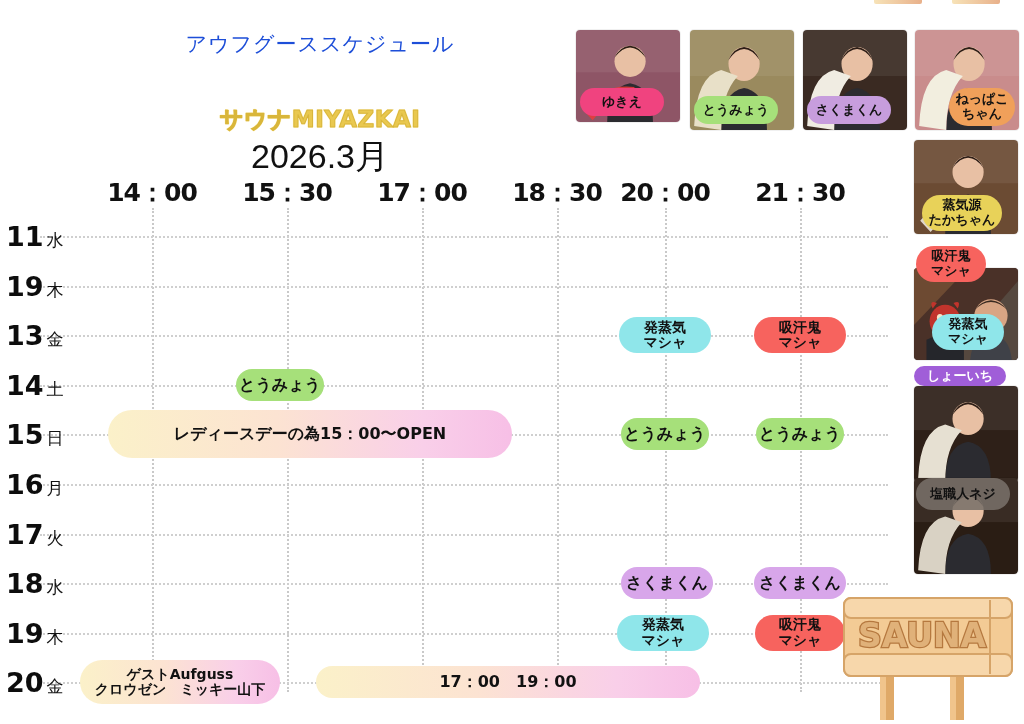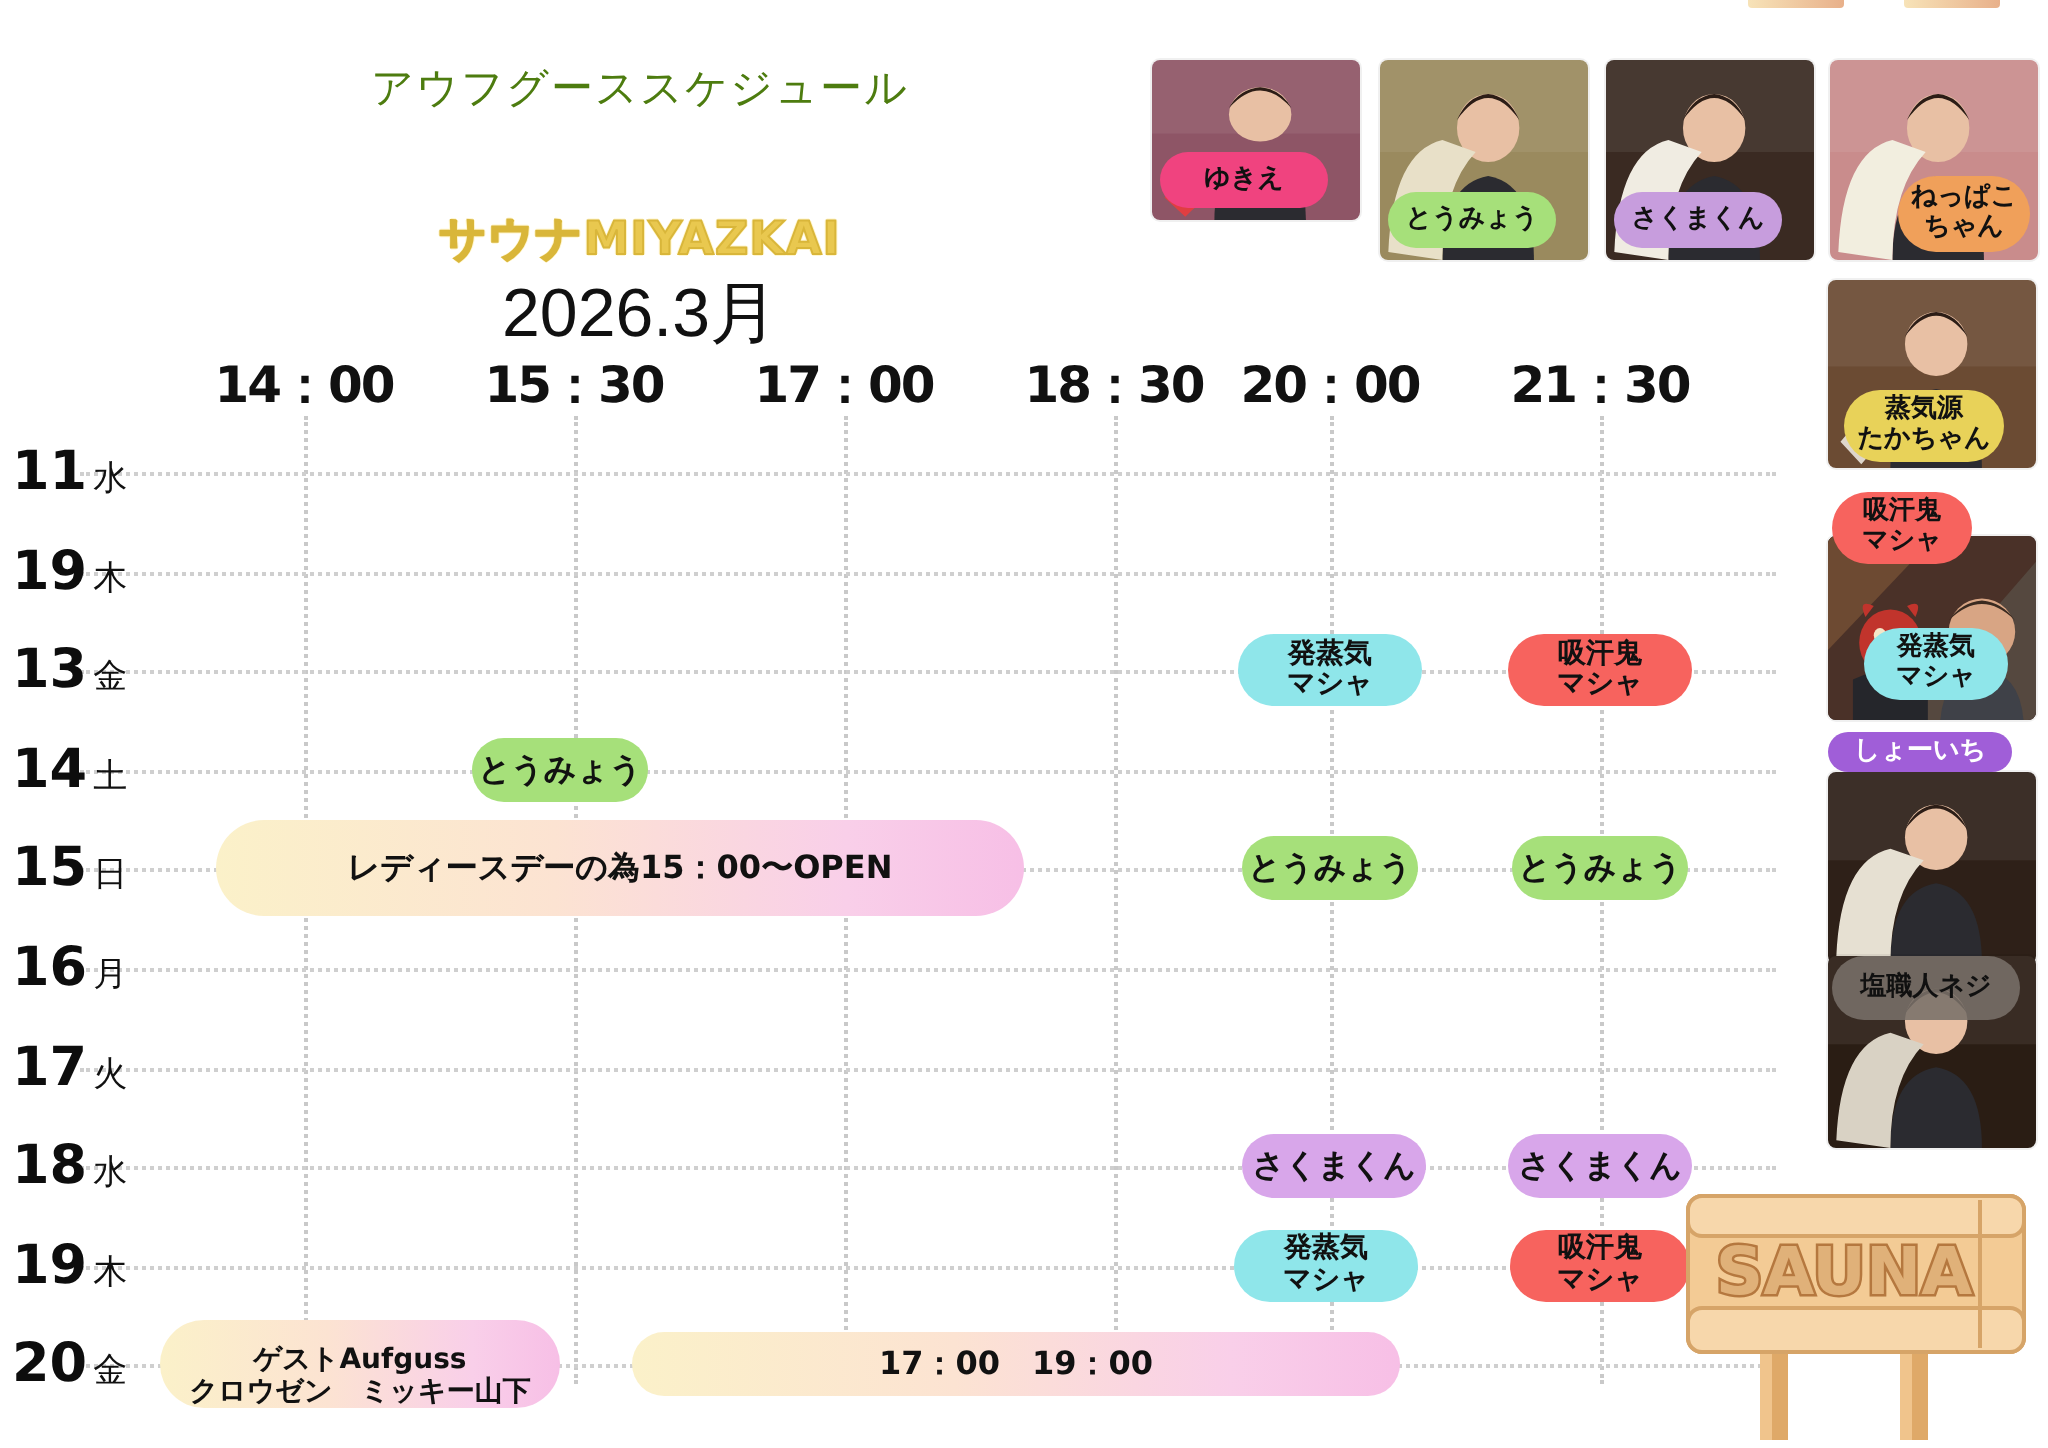--- a/index.html
+++ b/index.html
@@ -8,21 +8,21 @@
     width:1024px;height:724px;overflow:hidden;position:relative;
     background:#ffffff;
     font-family:"Liberation Sans","DejaVu Sans",sans-serif;
     color:#1a1a1a;
   }
   #stage{position:absolute;left:0;top:0;width:1024px;height:724px;}
 
   
   .hdr-kana{
     position:absolute;left:110px;top:30px;width:420px;
-    text-align:center;font-size:21px;letter-spacing:1px;color:#4d7c0f;
+    text-align:center;font-size:21px;letter-spacing:1px;color:#1d4ed8;
     font-family:"DejaVu Sans",sans-serif;
   }
   .hdr-main{
     position:absolute;left:70px;top:50px;width:500px;
     text-align:center;font-size:50px;font-weight:400;letter-spacing:1px;color:#0d0d0d;
     white-space:pre;
   }
   .hdr-logo{
     position:absolute;left:140px;top:104px;width:360px;
     text-align:center;font-size:23px;font-weight:bold;letter-spacing:.5px;
@@ -156,30 +156,30 @@
         <span>さくまくん</span>
       </div>
       <div class="pill two" style="left: 663px; top: 632.8px; width: 92px; height: 36px; background: rgb(143, 230, 234);">
         <span>発蒸気</span>
         <span>マシャ</span>
       </div>
       <div class="pill two" style="left: 800px; top: 632.8px; width: 90px; height: 36px; background: rgb(247, 99, 94);">
         <span>吸汗鬼</span>
         <span>マシャ</span>
       </div>
-      <div class="pill two" style="left: 180px; top: 682.4px; width: 200px; height: 44px; background: linear-gradient(90deg, rgb(251, 241, 201) 0%, rgb(252, 227, 210) 42%, rgb(249, 207, 233) 78%, rgb(247, 191, 230) 100%); justify-content: flex-end;">
+      <div class="pill two" style="left: 180px; top: 682.4px; width: 200px; height: 44px; background: linear-gradient(90deg, rgb(251, 241, 201) 0%, rgb(252, 227, 210) 42%, rgb(249, 207, 233) 78%, rgb(247, 191, 230) 100%);">
         <span>ゲストAufguss</span>
         <span>クロウゼン　ミッキー山下</span>
       </div>
       <div class="pill wide" style="left: 508px; top: 682.4px; width: 384px; height: 32px; background: linear-gradient(90deg, rgb(251, 241, 201) 0%, rgb(252, 227, 210) 42%, rgb(249, 207, 233) 78%, rgb(247, 191, 230) 100%);">
         <span>17：00　19：00</span>
       </div>
     </div>
   <div id="top-layer">
-      <div class="card" style="left: 576px; top: 30px; width: 104px; height: 80px;"><svg viewBox="0 0 100 100" preserveAspectRatio="none" width="100%" height="100%">
+      <div class="card" style="left: 576px; top: 30px; width: 104px; height: 92px;"><svg viewBox="0 0 100 100" preserveAspectRatio="none" width="100%" height="100%">
           <rect width="100" height="100" fill="#8e5566"></rect>
           <rect x="0" y="0" width="100" height="46" fill="rgba(255,255,255,.07)"></rect>
           <ellipse cx="52" cy="34" rx="15" ry="17" fill="#e8c0a4"></ellipse>
           <path d="M37 30 Q52 8 67 30 Q62 18 52 17 Q42 18 37 30Z" fill="#2c1d16"></path>
           <path d="M30 100 Q30 62 52 58 Q74 62 74 100Z" fill="#2b2b30"></path>
           <path d="M6 86 Q26 58 56 62 L60 74 Q30 78 16 98Z" fill="#ef3b3b" opacity=".85"></path>
         </svg><div class="card-tag" style="background: rgb(240, 67, 127); left: 4px; bottom: 6px; width: 84px; height: 28px;">
           <span>ゆきえ</span>
         </div></div>
       <div class="card" style="left: 690px; top: 30px; width: 104px; height: 100px;"><svg viewBox="0 0 100 100" preserveAspectRatio="none" width="100%" height="100%">

